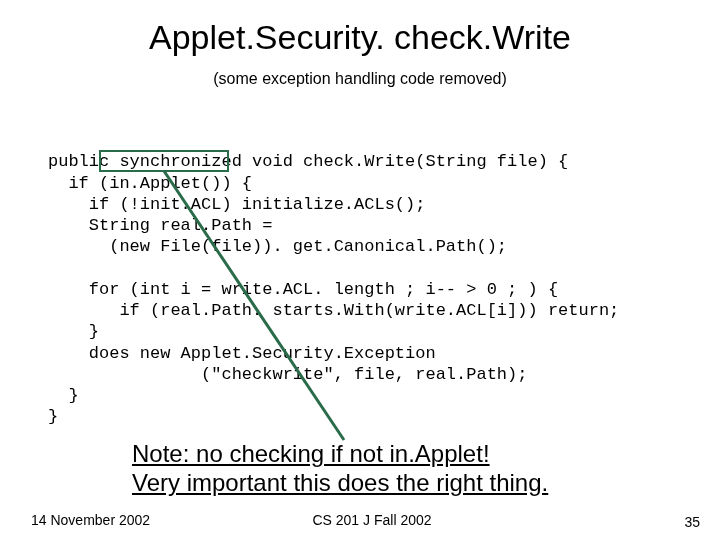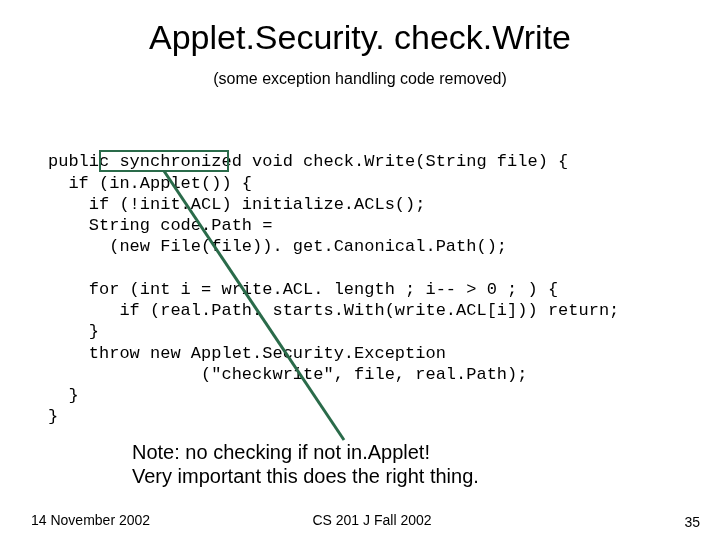--- a/index.html
+++ b/index.html
@@ -43,23 +43,24 @@
     left: 48px;
     font-family: "Courier New", Courier, monospace;
     font-size: 17px;
     line-height: 1.25;
     white-space: pre;
   }
   .note {
     position: absolute;
     top: 440px;
     left: 132px;
-    font-size: 20px;
+    font-size: 24px;
     line-height: 1.2;
     font-family: Arial, Helvetica, sans-serif;
+    text-decoration: underline;
   }
   .footer-left {
     position: absolute;
     bottom: 12px;
     left: 31px;
     font-size: 14px;
   }
   .footer-center {
     position: absolute;
     bottom: 12px;
@@ -87,27 +88,27 @@
 
 <div class="slide">
 
   <div class="title">Applet.Security. check.Write</div>
   <div class="subtitle">(some exception handling code removed)</div>
 
   <div class="code">
 <span>public synchronized void check.Write(String file) {</span>
 <span>  if (in.Applet()) {</span>
 <span>    if (!init.ACL) initialize.ACLs();</span>
-<span>    String code.Path =</span>
+<span>    String real.Path =</span>
 <span>      (new File(file)). get.Canonical.Path();</span>
 <span></span>
 <span>    for (int i = write.ACL. length ; i-- &gt; 0 ; ) {</span>
 <span>       if (real.Path. starts.With(write.ACL[i])) return;</span>
 <span>    }</span>
-<span>    throw new Applet.Security.Exception</span>
+<span>    does new Applet.Security.Exception</span>
 <span>               ("checkwrite", file, real.Path);</span>
 <span>  }</span>
 <span>}</span>
   </div>
 
   <svg class="annot" width="720" height="540">
 
     <rect x="100" y="151" width="128" height="20" fill="none" stroke="#2a6b4a" stroke-width="2"></rect>
 
     <line x1="164" y1="171" x2="344" y2="440" stroke="#2a6b4a" stroke-width="3"></line>

